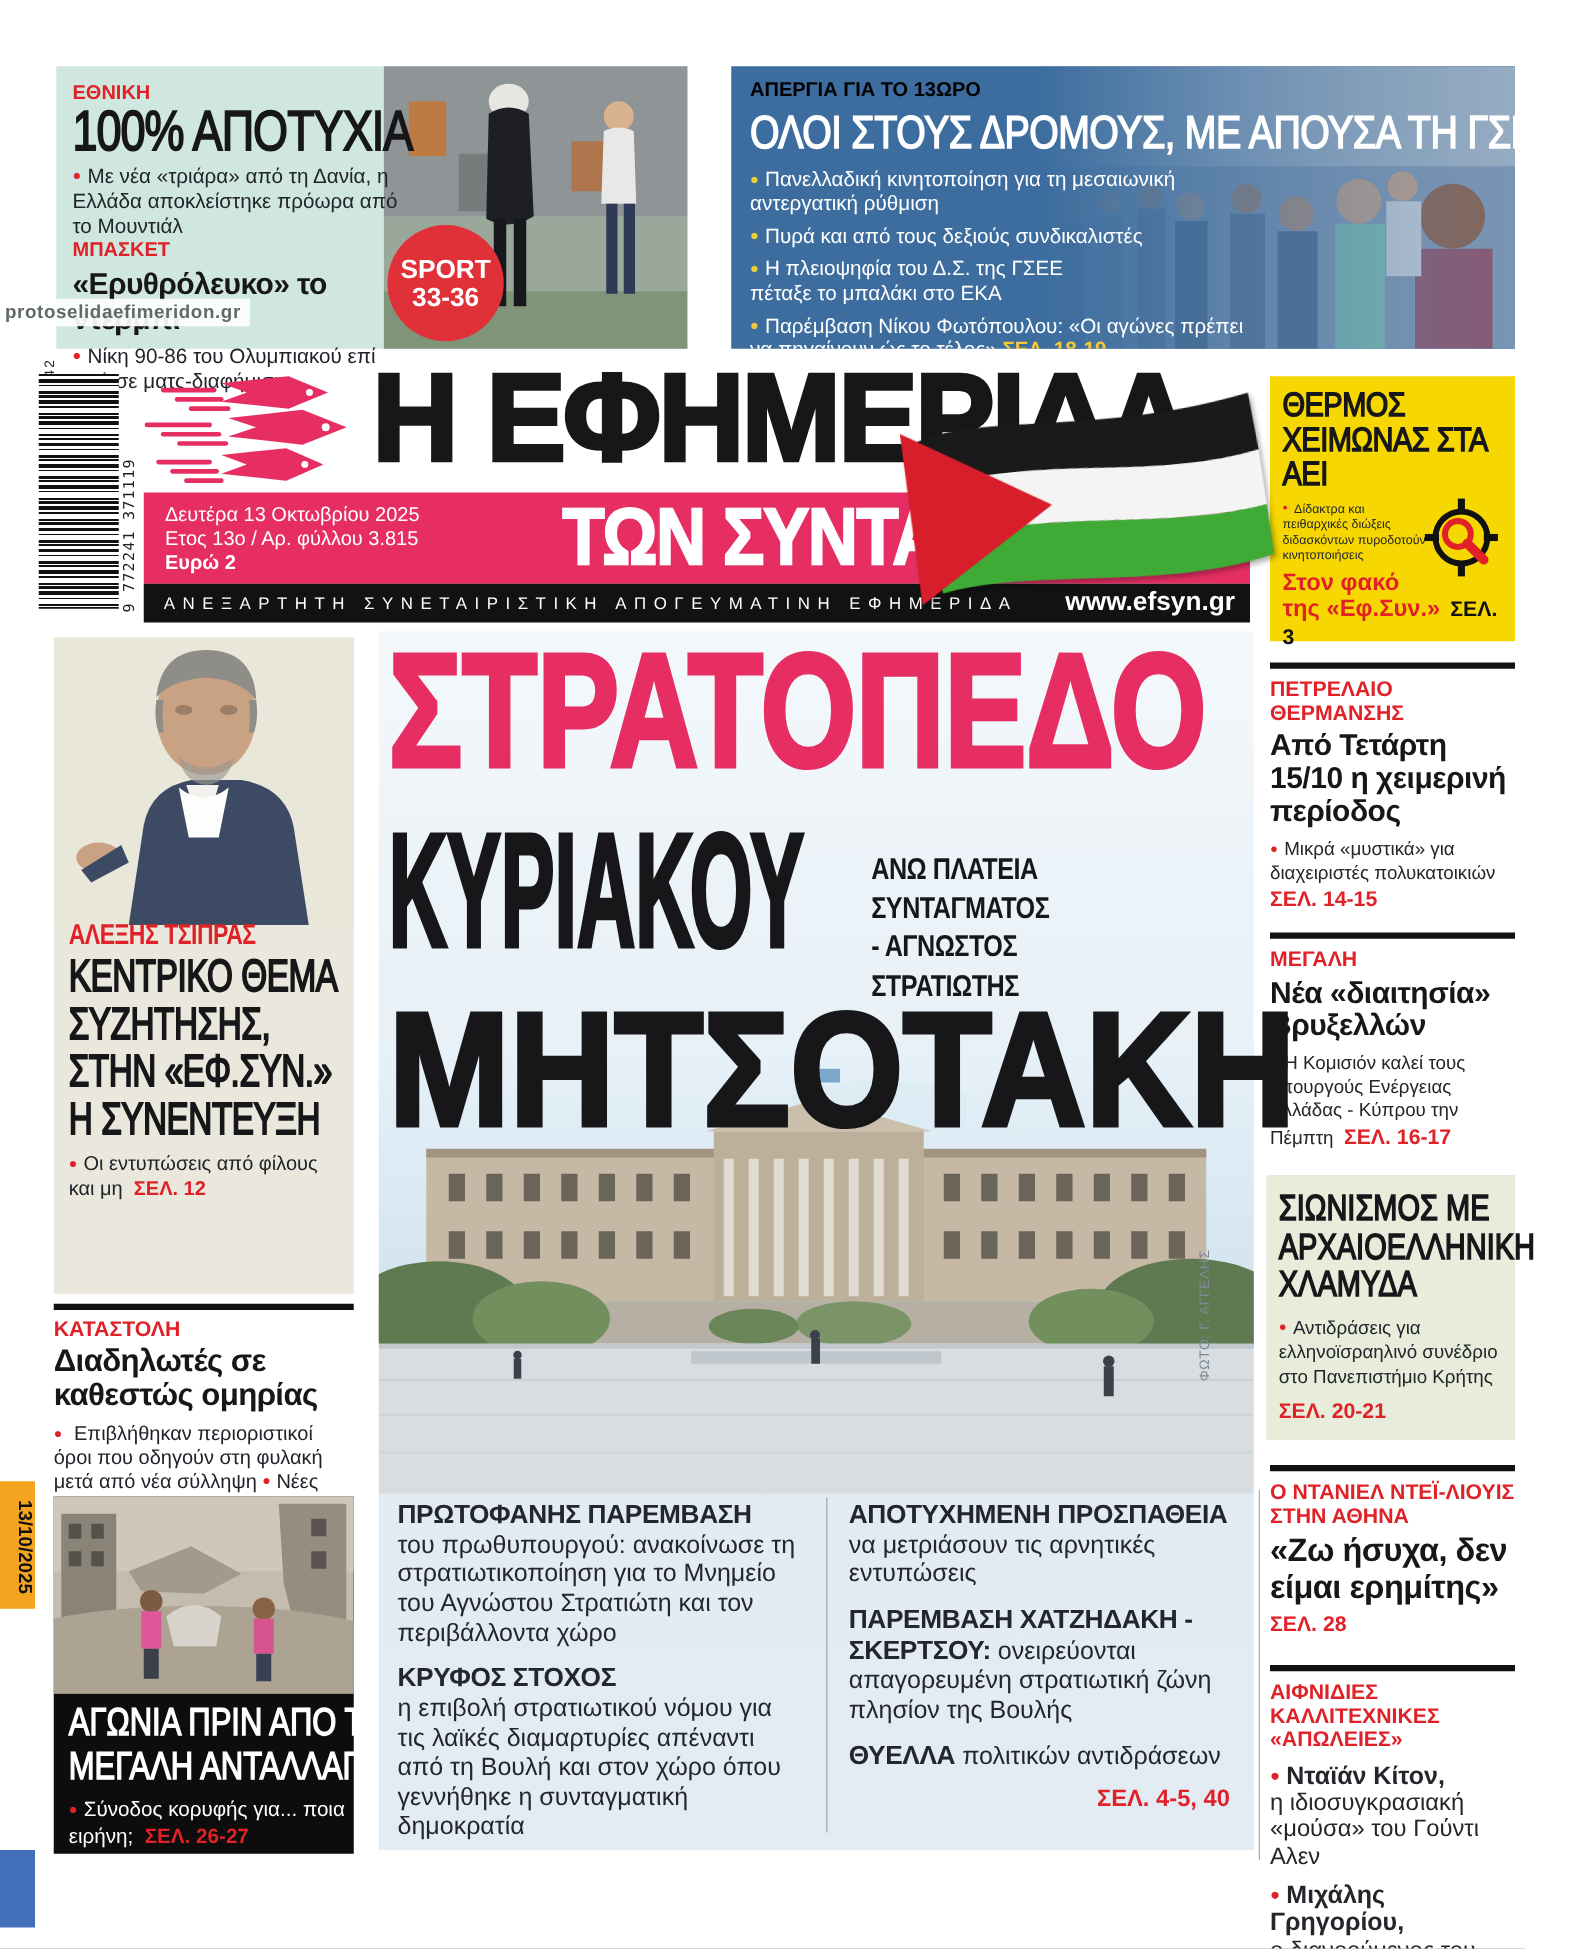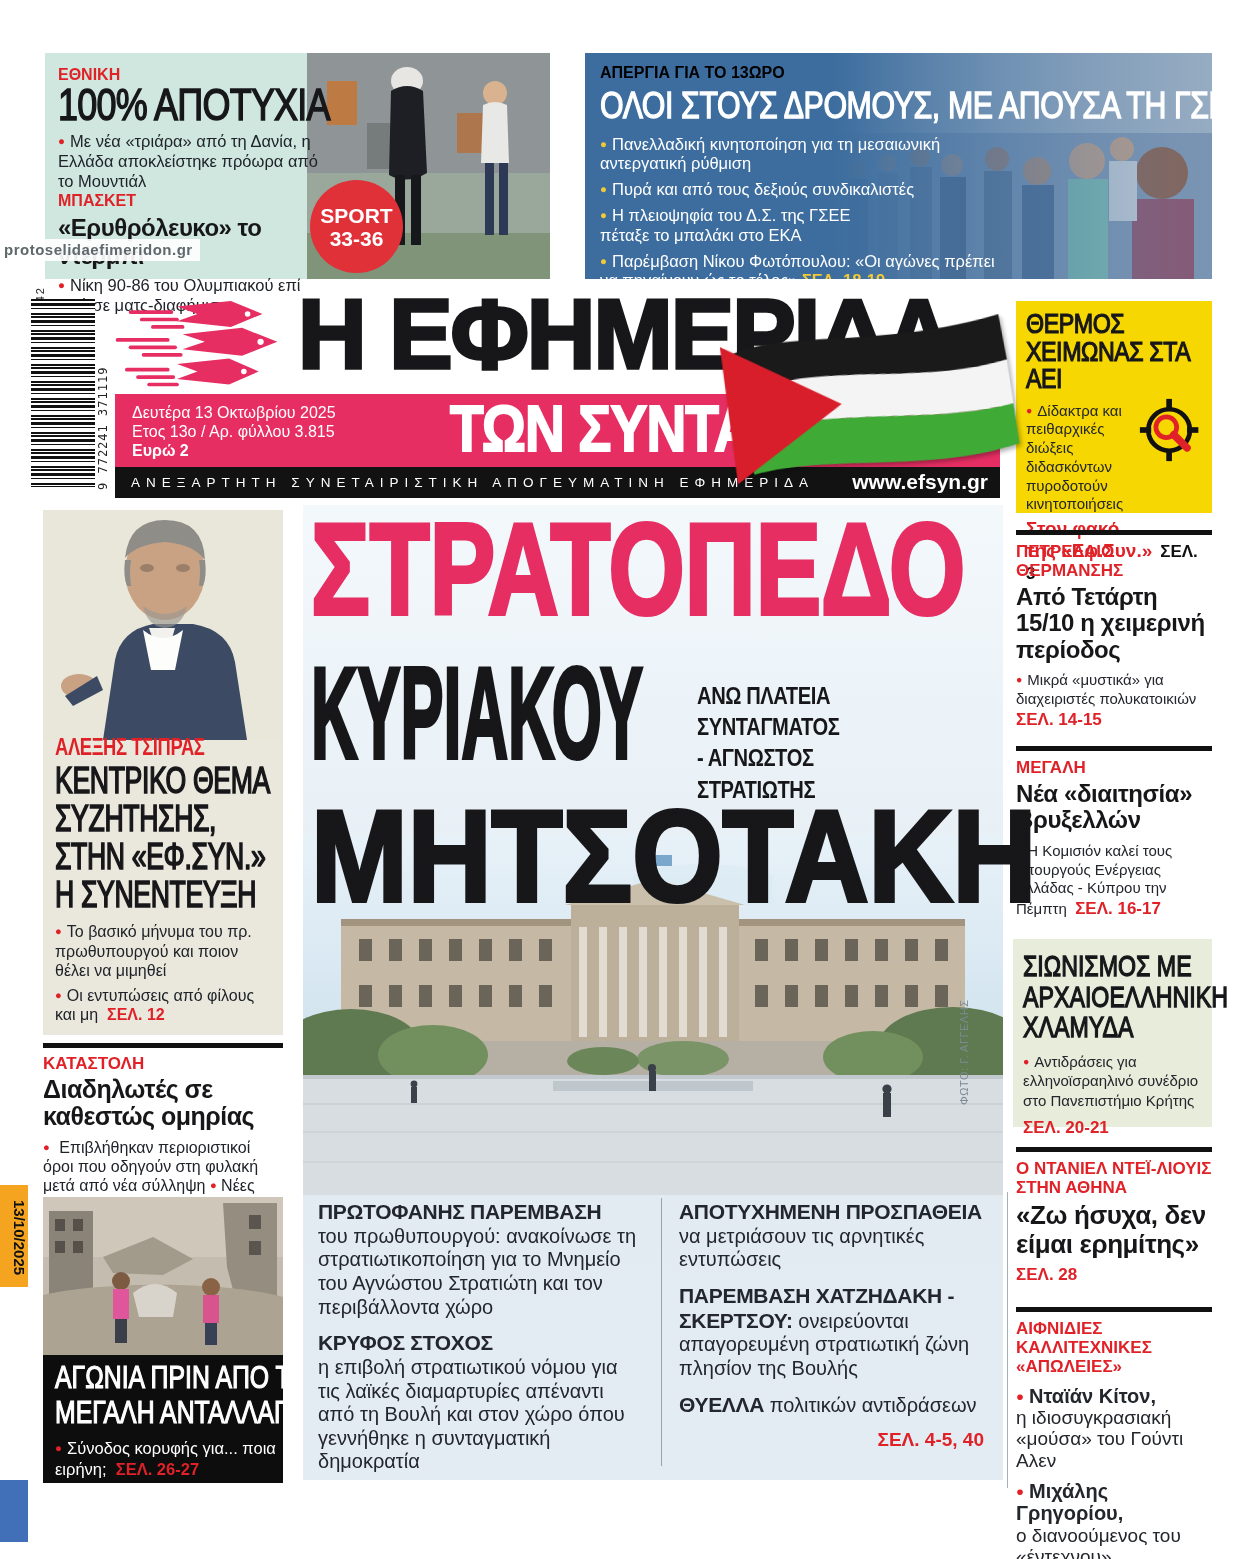--- a/index.html
+++ b/index.html
@@ -62,21 +62,21 @@
   #quote b{font-style:italic;}
   #blackbar{left:115px;top:467px;width:885px;height:31px;background:#121212;color:#fff;}
   #tagline{position:absolute;left:16px;top:8px;font-size:13.5px;letter-spacing:6px;}
   #website{position:absolute;right:12px;top:3px;font-size:21px;font-weight:700;}
   #flag{left:726px;top:314px;width:288px;height:168px;z-index:5;transform:rotate(-6deg);
     filter:drop-shadow(2px 3px 2px rgba(0,0,0,.3));}
 
   
   #unibox{left:1016px;top:301px;width:196px;height:212px;background:var(--yellow);padding:10px 10px;}
   #uni-h{font-size:27px;line-height:1.02;-webkit-text-stroke:1.2px var(--ink);letter-spacing:-.5px;}
-  #uni-b{font-size:15px;line-height:1.25;margin-top:8px;width:118px;color:#23262b;}
+  #uni-b{font-size:10px;line-height:1.25;margin-top:8px;width:118px;color:#23262b;}
   #uni-cta{font-size:19px;font-weight:700;color:var(--red);line-height:1.15;margin-top:4px;}
   #uni-ref{color:#111;font-weight:700;font-size:17px;margin-left:8px;}
   #crosshair{position:absolute;right:8px;top:96px;width:66px;height:66px;}
 
   
   #tsipras{left:43px;top:510px;width:240px;height:525px;background:var(--cream);}
   #tsipras .txt{position:absolute;left:12px;top:224px;width:222px;}
   #ts-k{font-size:23px;letter-spacing:-.5px;}
   .ts-hl{font-size:36px;line-height:1;-webkit-text-stroke:1.6px var(--ink);letter-spacing:-.5px;margin-top:2px;}
   #ts-bullets{margin-top:9px;font-size:16px;line-height:1.22;color:#20242a;}
@@ -114,21 +114,21 @@
   .ditem strong{font-size:21px;letter-spacing:-.3px;}
   .ditem.blk strong{display:block;}
   #deck-ref{text-align:right;font-size:19px;margin-top:2px;}
 
   
   #sep-v{left:1007px;top:1192px;width:1px;height:296px;background:#a3b0b8;}
   #sidebar{left:1016px;top:530px;width:196px;}
   .sb-k{font-size:17px;line-height:1.12;margin-top:7px;color:var(--red);font-weight:700;}
   .sb-h{font-size:24px;font-weight:700;line-height:1.1;letter-spacing:-.4px;margin-top:4px;}
   .sb-b{font-size:15px;line-height:1.25;margin-top:8px;color:#23262b;}
-  #greenbox{margin-left:-3px;margin-top:20px;width:199px;height:188px;background:var(--green);padding:12px 10px;}
+  #greenbox{margin-left:-3px;margin-top:20px;width:199px;height:212px;background:var(--green);padding:12px 10px;}
   .gb-hl{font-size:29px;line-height:1.05;-webkit-text-stroke:1.3px var(--ink);}
   #gb-b{font-size:15px;line-height:1.3;margin-top:9px;color:#23262b;}
   #gb-ref{display:block;font-size:17px;margin-top:8px;}
   #dl-h{font-size:26px;}
   #dl-ref{display:block;font-size:17px;margin-top:6px;}
   .nb{font-size:19px;line-height:1.12;margin-top:9px;color:#23262b;}
   .nb strong{font-size:20px;}
 
   
   #datetag{left:0;top:1185px;width:28px;height:102px;background:#f5a41f;color:#111;font-weight:700;
@@ -303,21 +303,20 @@
       <ellipse cx="36" cy="176" rx="18" ry="12" fill="#c9a284"></ellipse>
       <path d="M22,186 L54,166 L60,180 L30,196 Z" fill="#3d4a63"></path>
     </svg>
     <div class="txt">
       <div class="kick"><span id="ts-k" class="cond" style="transform:scaleX(.8)">ΑΛΕΞΗΣ ΤΣΙΠΡΑΣ</span></div>
       <div class="ts-hl"><span class="cond" style="transform:scaleX(.74)">ΚΕΝΤΡΙΚΟ ΘΕΜΑ</span></div>
       <div class="ts-hl"><span class="cond" style="transform:scaleX(.74)">ΣΥΖΗΤΗΣΗΣ,</span></div>
       <div class="ts-hl"><span class="cond" style="transform:scaleX(.74)">ΣΤΗΝ «ΕΦ.ΣΥΝ.»</span></div>
       <div class="ts-hl"><span class="cond" style="transform:scaleX(.74)">Η ΣΥΝΕΝΤΕΥΞΗ</span></div>
       <div id="ts-bullets">
-        <div class="b"><span>Το βασικό μήνυμα του πρ. πρωθυπουργού και ποιον θέλει να μιμηθεί</span></div>
         <div class="b"><span>Οι εντυπώσεις από φίλους και μη</span>&nbsp;&nbsp;<span class="ref">ΣΕΛ. 12</span></div>
       </div>
     </div>
   </div>
 
   <div id="katastoli" class="abs">
     <div class="rule"></div>
     <div id="ka-k" class="kick">ΚΑΤΑΣΤΟΛΗ</div>
     <div id="ka-h">Διαδηλωτές σε καθεστώς ομηρίας</div>
     <p id="ka-b" class="b">

